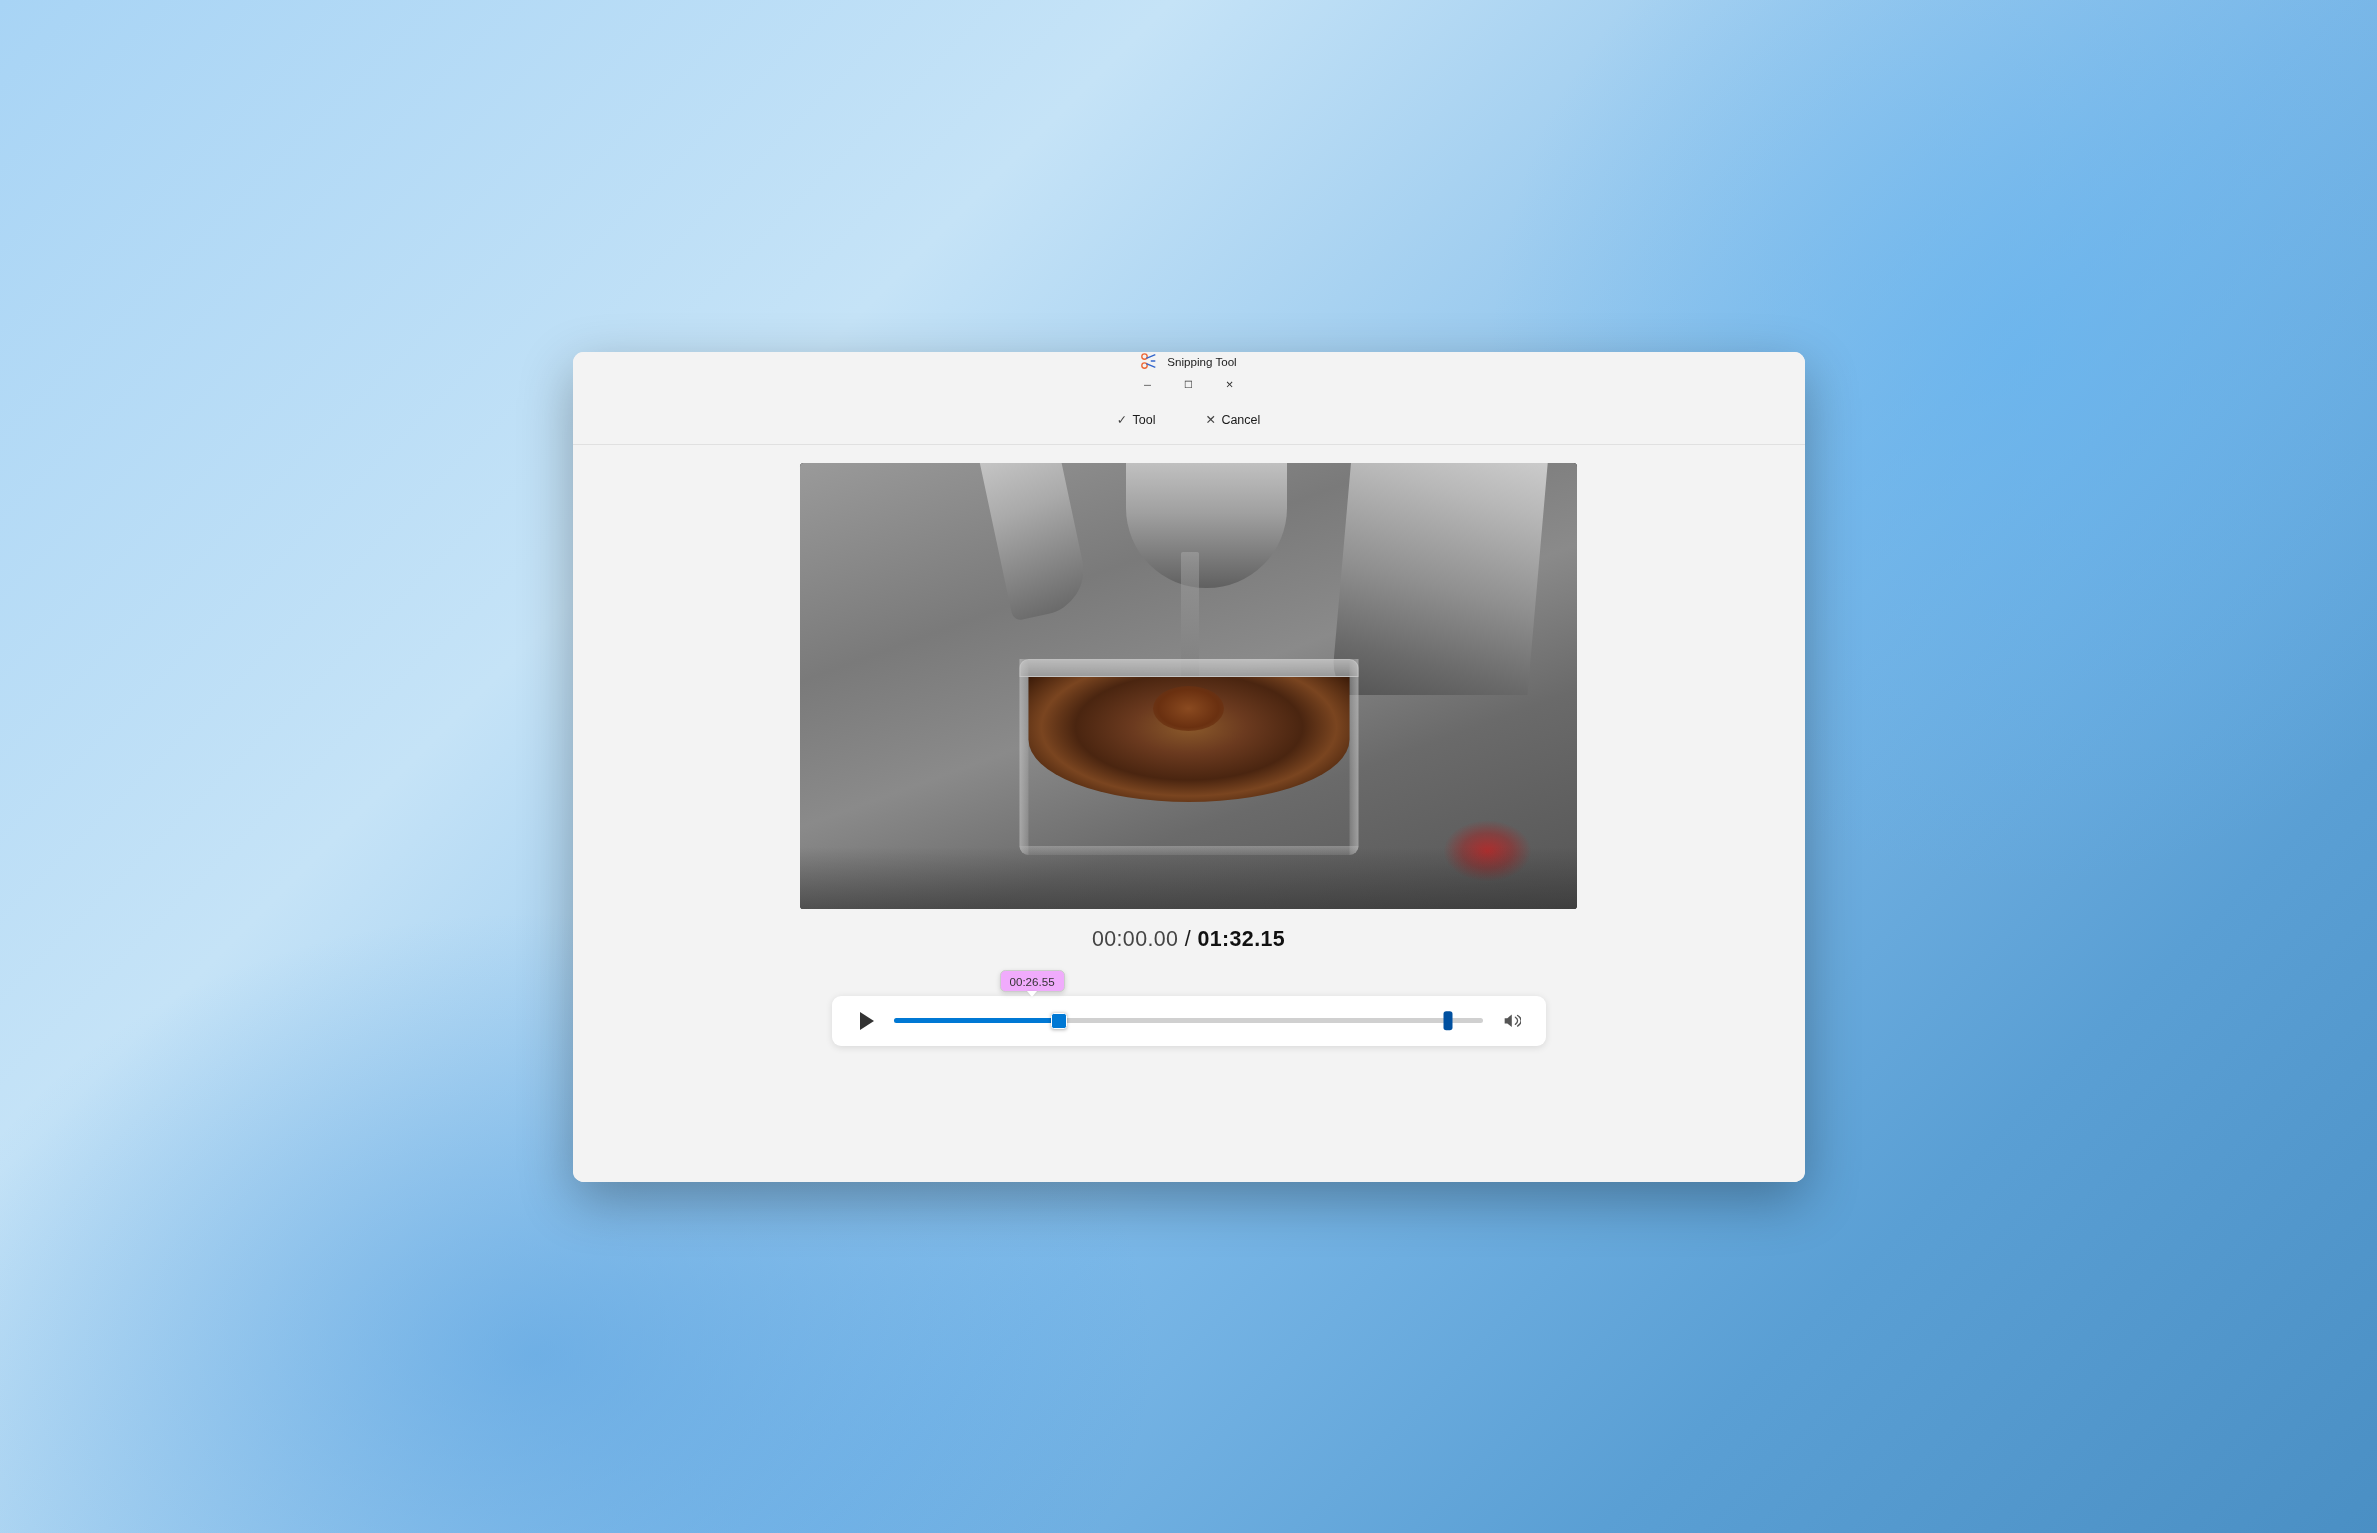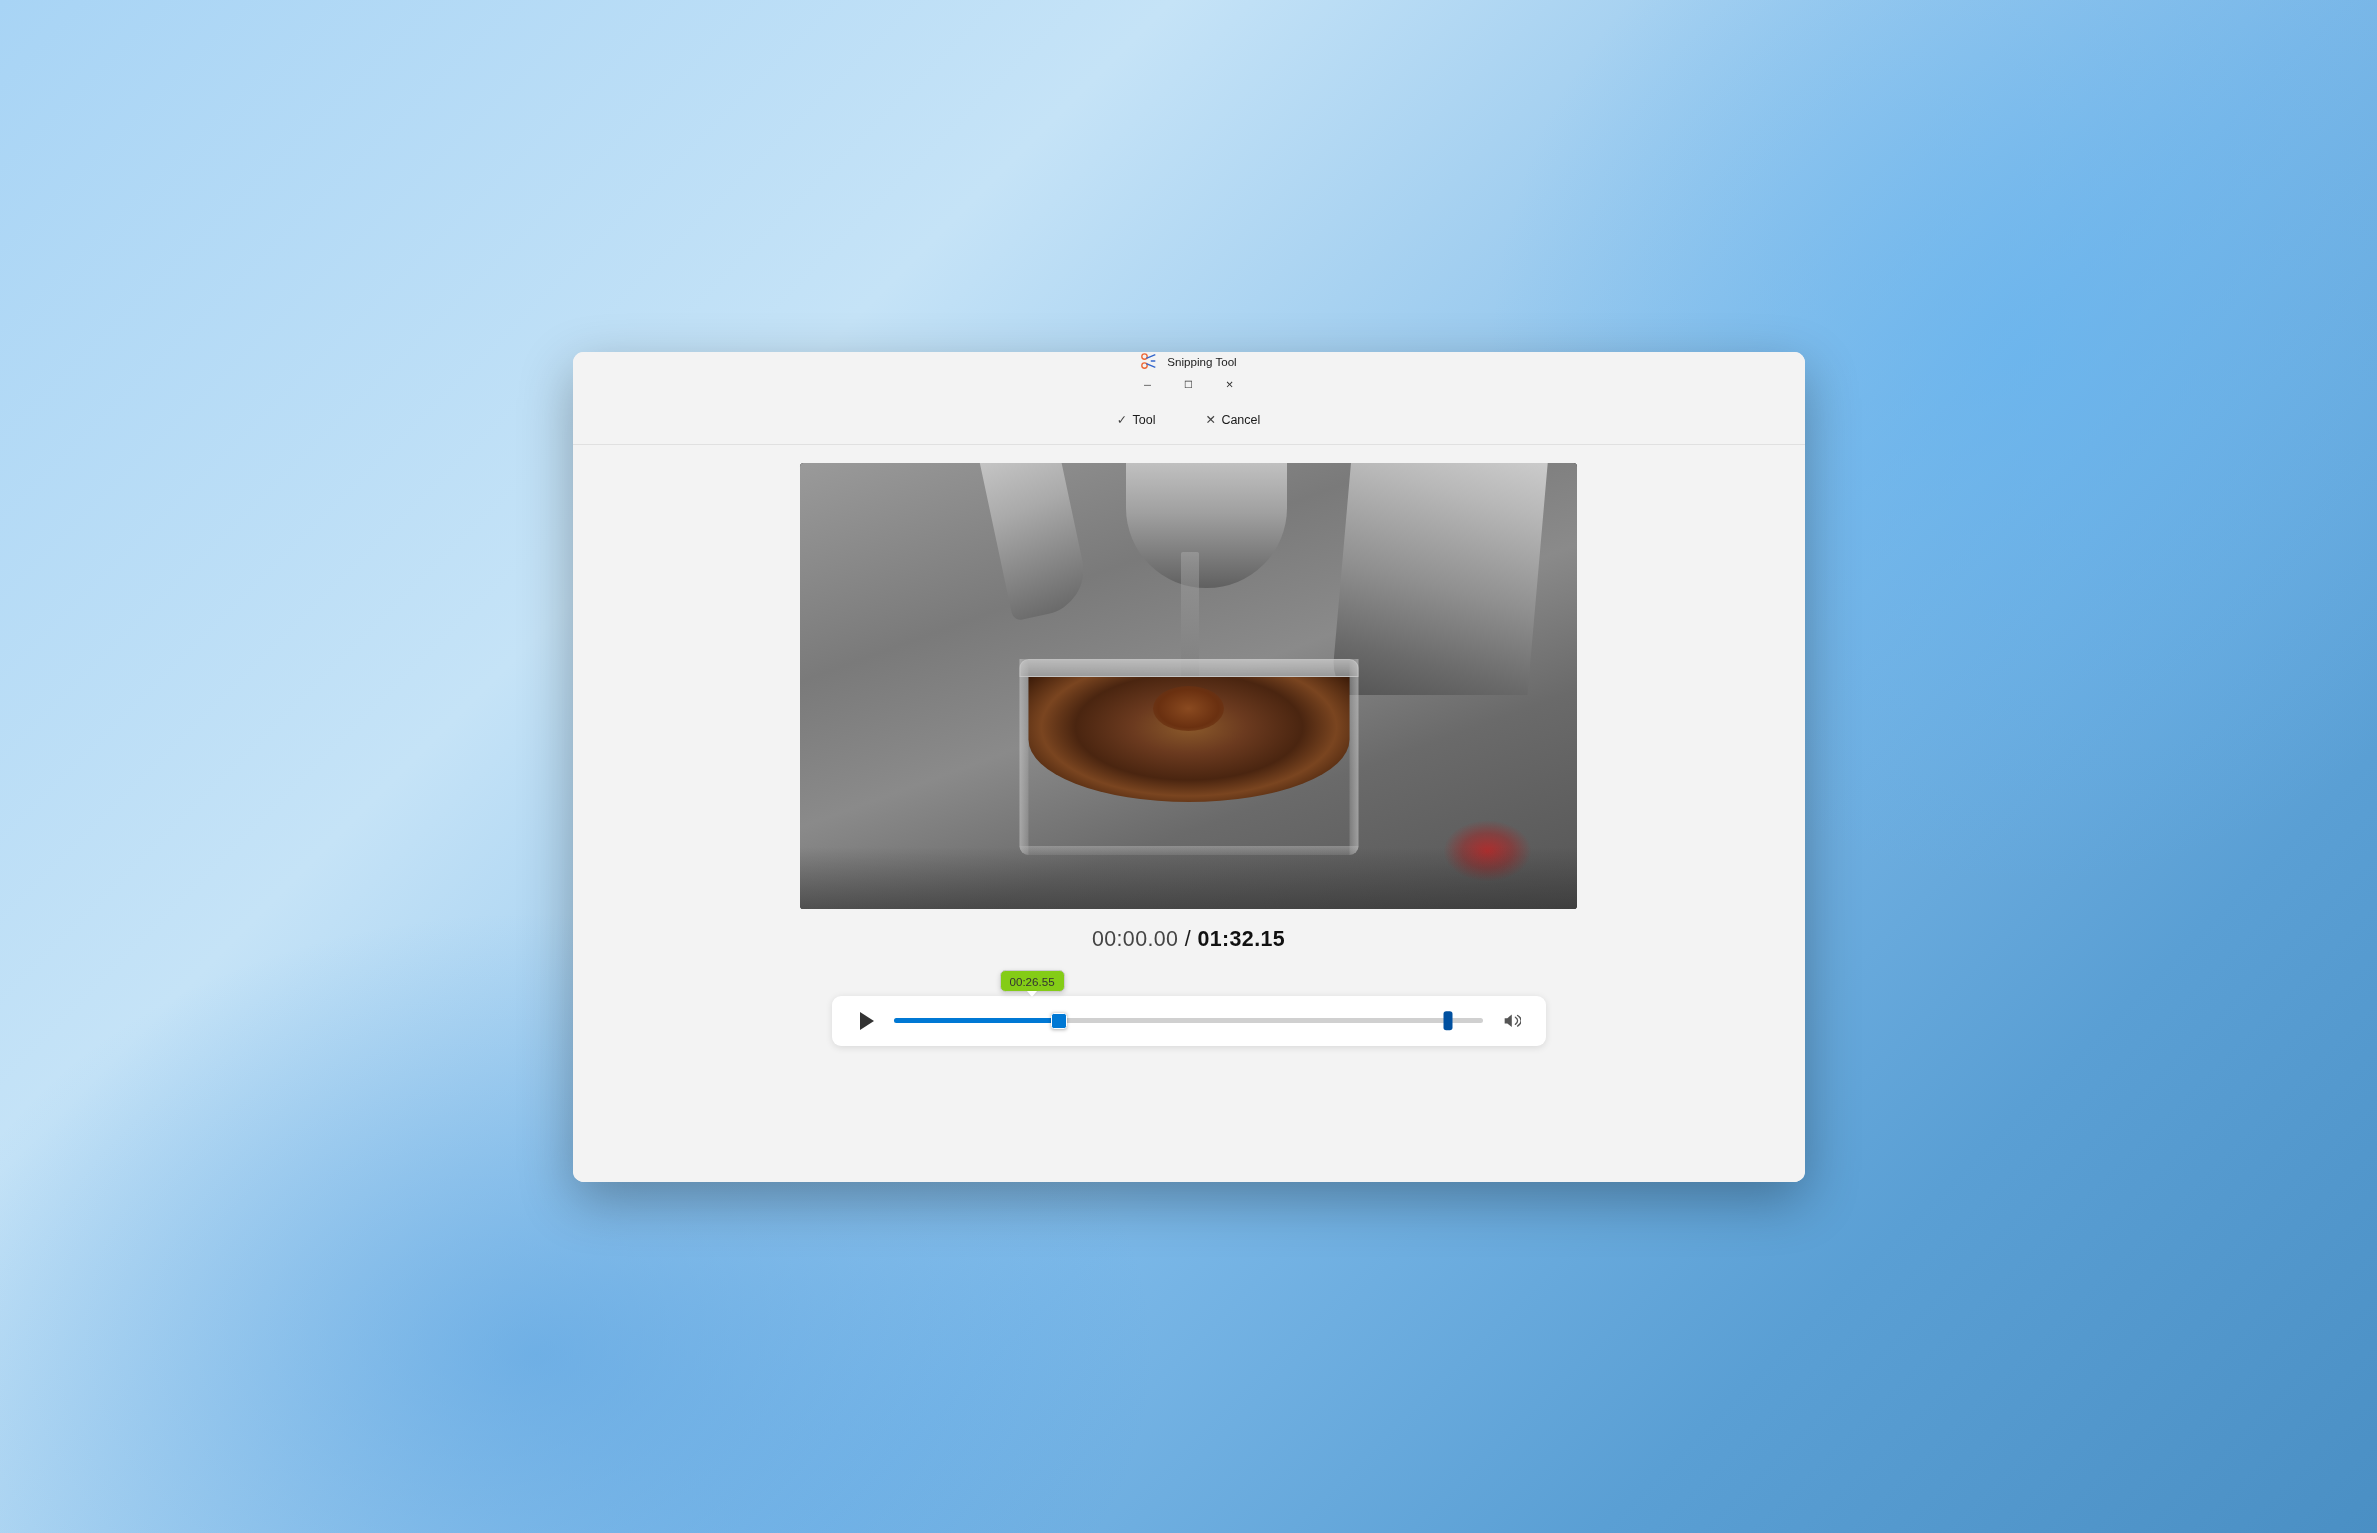--- a/index.html
+++ b/index.html
@@ -200,21 +200,21 @@
     
     .scrubber-tooltip {
       position: relative;
       display: flex;
       justify-content: flex-start;
       margin-bottom: 3.6px;
       padding-left: 168px;
     }
 
     .tooltip-bubble {
-      background: #84cc16;
+      background: #f0abfc;
       border: 0.9px solid #ccc;
       border-radius: 5.4px;
       padding: 3.6px 9px;
       font-size: 11.6px;
       color: #333;
       box-shadow: 0 1.8px 5.4px rgba(0,0,0,0.15);
       position: relative;
     }
 
     .tooltip-bubble::after {

